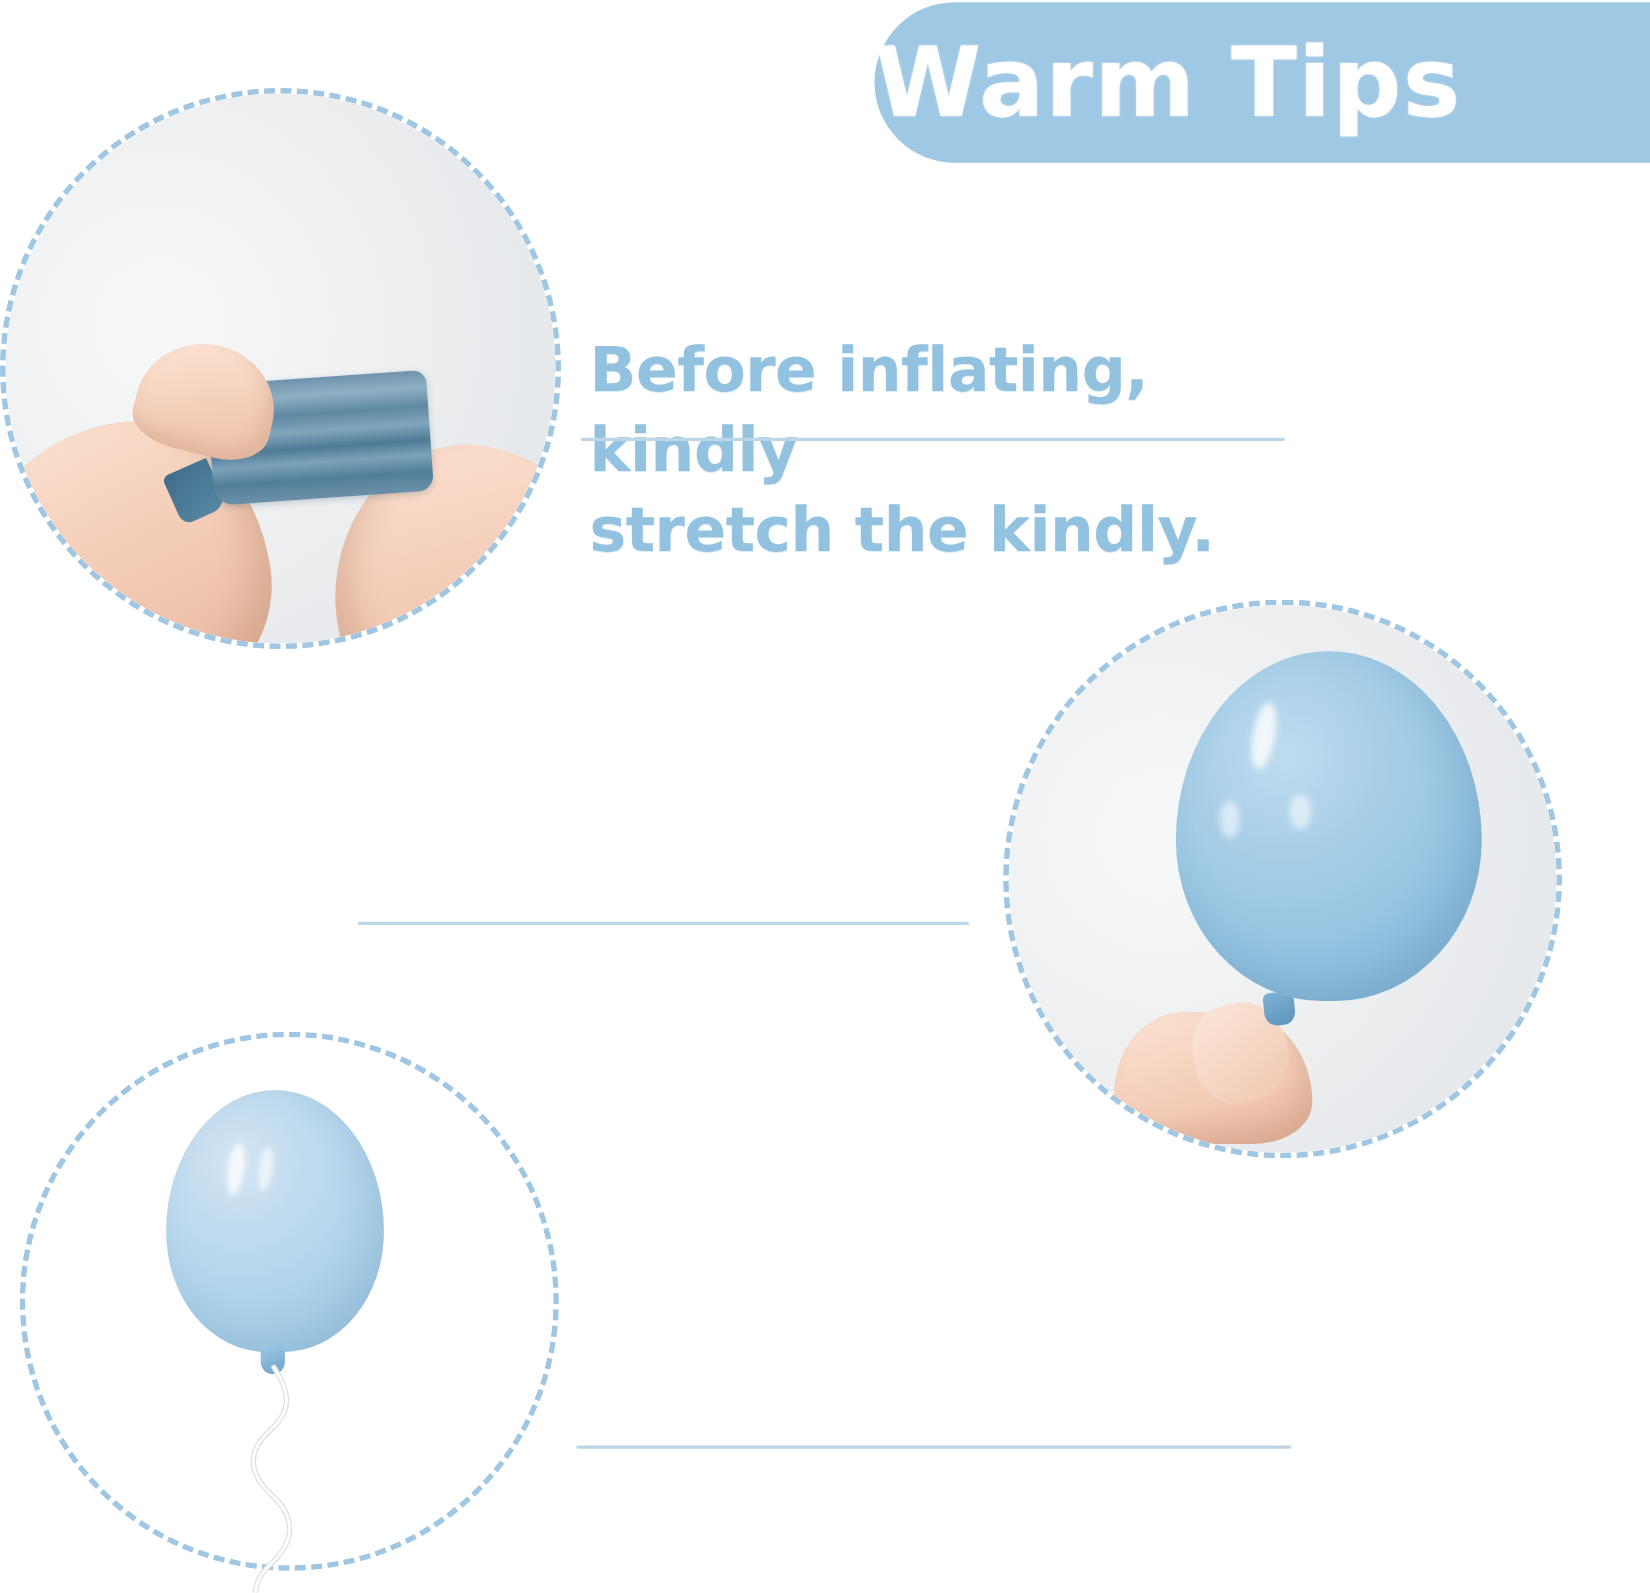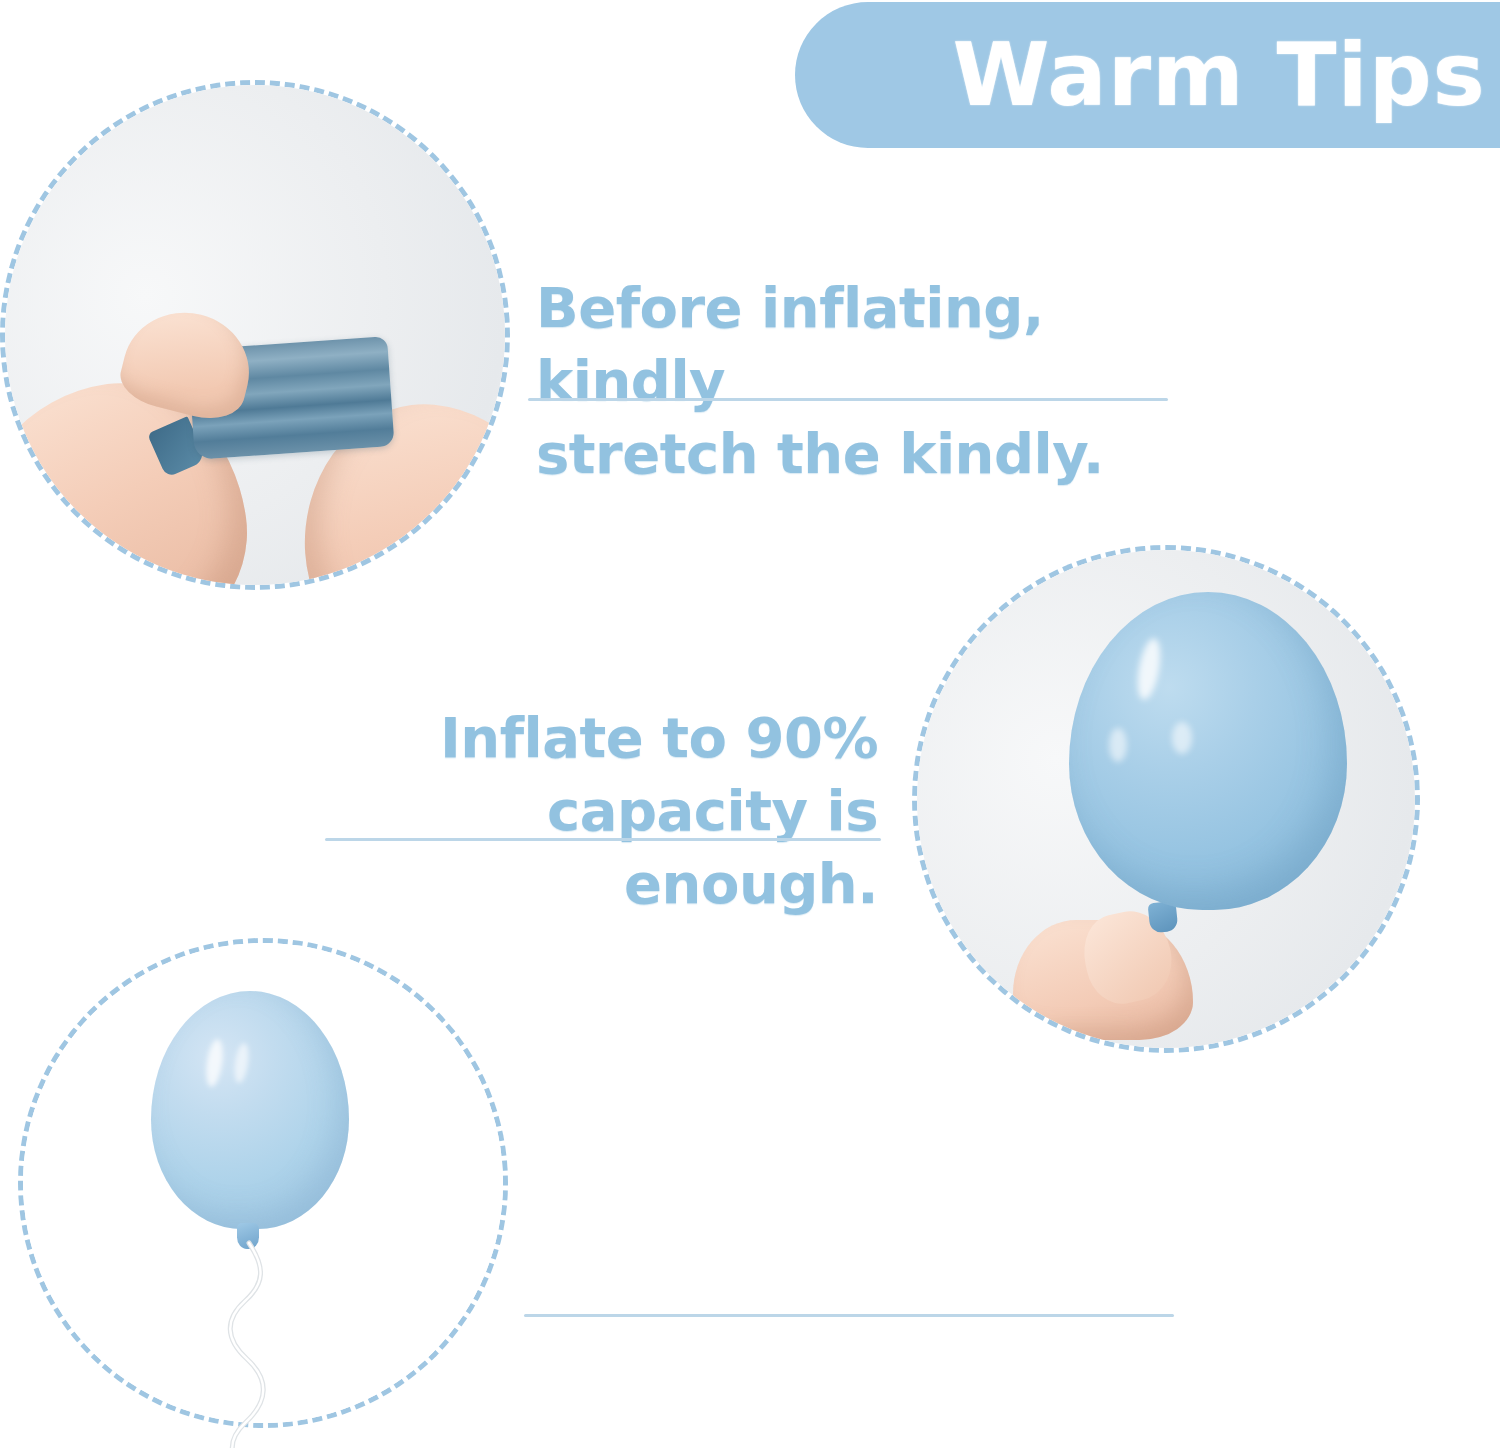--- a/index.html
+++ b/index.html
@@ -24,21 +24,21 @@
     position: absolute;
     left: 795px;
     top: 2px;
     width: 705px;
     height: 146px;
     background: #9fc8e5;
     border-top-left-radius: 74px;
     border-bottom-left-radius: 74px;
     display: flex;
     align-items: center;
-    justify-content: flex-end;
+    justify-content: flex-start;
     box-sizing: border-box;
     padding-right: 14px;
   }
   .banner-title {
     color: #ffffff;
     font-family: "DejaVu Sans", sans-serif;
     font-weight: bold;
     font-size: 88px;
     letter-spacing: 1px;
     line-height: 1;
@@ -244,20 +244,21 @@
   
   .tip-text {
     position: absolute;
     color: #92c2e0;
     font-family: "DejaVu Sans", sans-serif;
     font-weight: bold;
     font-size: 56px;
     line-height: 1.30;
     letter-spacing: -0.5px;
     text-shadow: 0 1px 1px rgba(146,194,224,.35);
+    margin-top: 29px;
   }
   .tip-rule {
     position: absolute;
     height: 3px;
     background: #bcd6e8;
     border-radius: 2px;
   }
 
   #tip-1-text { left: 536px; top: 272px; width: 660px; text-align: left; }
   #tip-1-rule { left: 528px; top: 398px;  width: 640px; }
@@ -291,24 +292,20 @@
       <div id="c1-finger-cap"></div>
     </div>
   </div>
 
   <div class="tip-text" id="tip-1-text">
     <span class="nowrap-line">Before inflating, kindly</span>
     <span class="nowrap-line">stretch the kindly.</span>
   </div>
   <div class="tip-rule" id="tip-1-rule"></div>
 
-  <div class="tip-text" id="tip-2-text">
-    <span class="nowrap-line">Inflate to 90%</span>
-    <span class="nowrap-line">capacity is enough.</span>
-  </div>
   <div class="tip-rule" id="tip-2-rule"></div>
 
   <div class="circle" id="circle-2">
     <div class="photo">
       <div class="bg-soft"></div>
       <div id="c2-hand"></div>
       <div id="c2-fingers"></div>
       <div id="c2-knot"></div>
       <div id="c2-balloon"></div>
       <div id="c2-highlight-1"></div>

